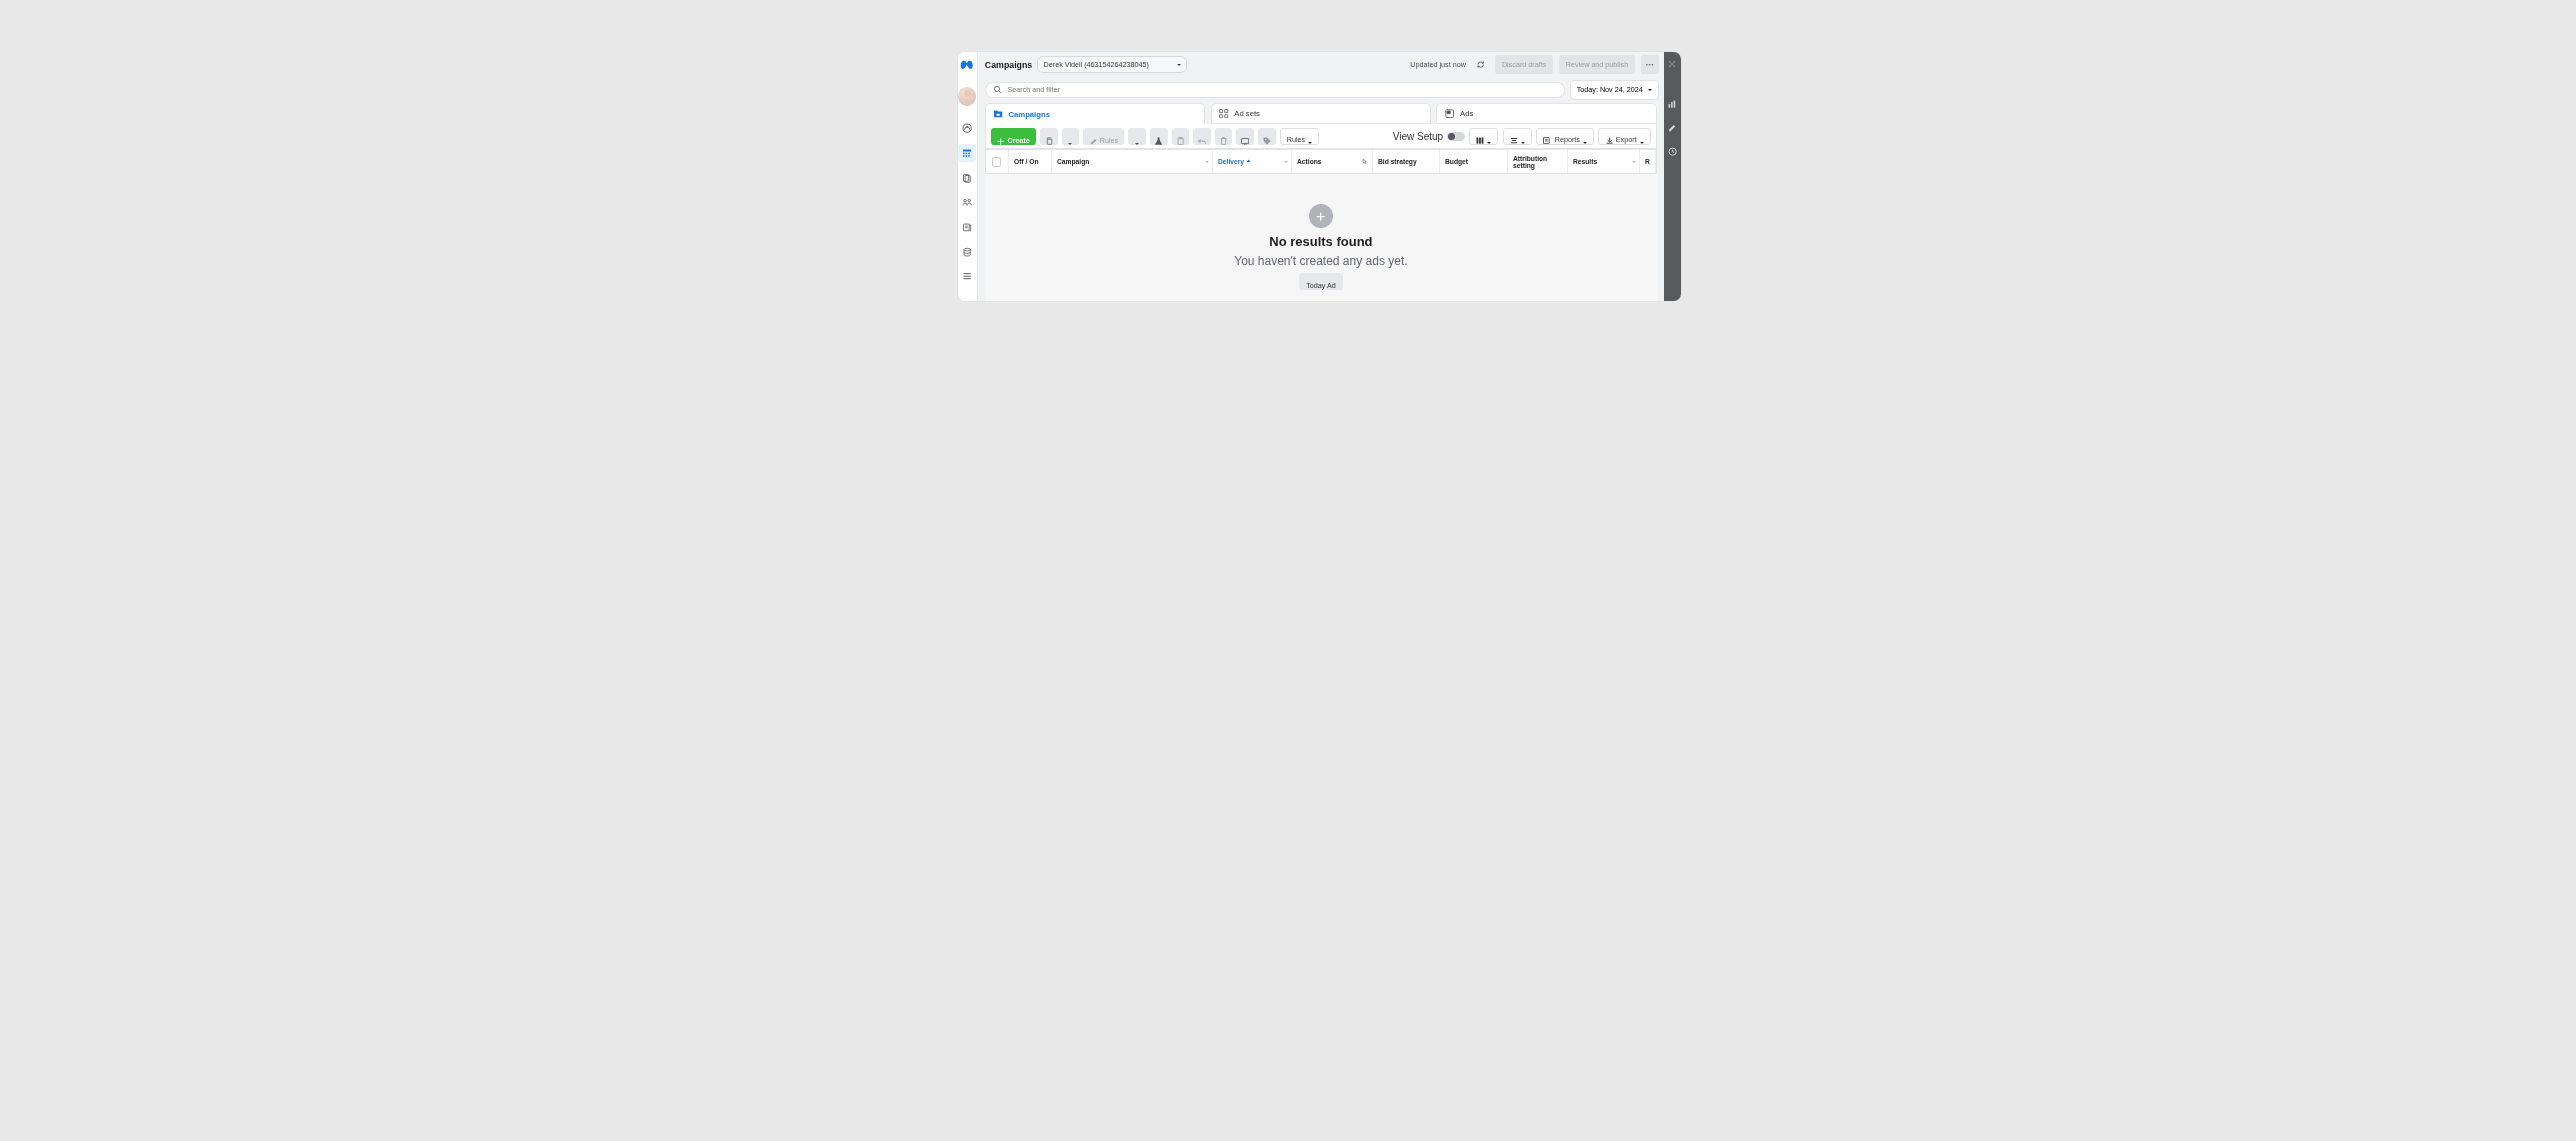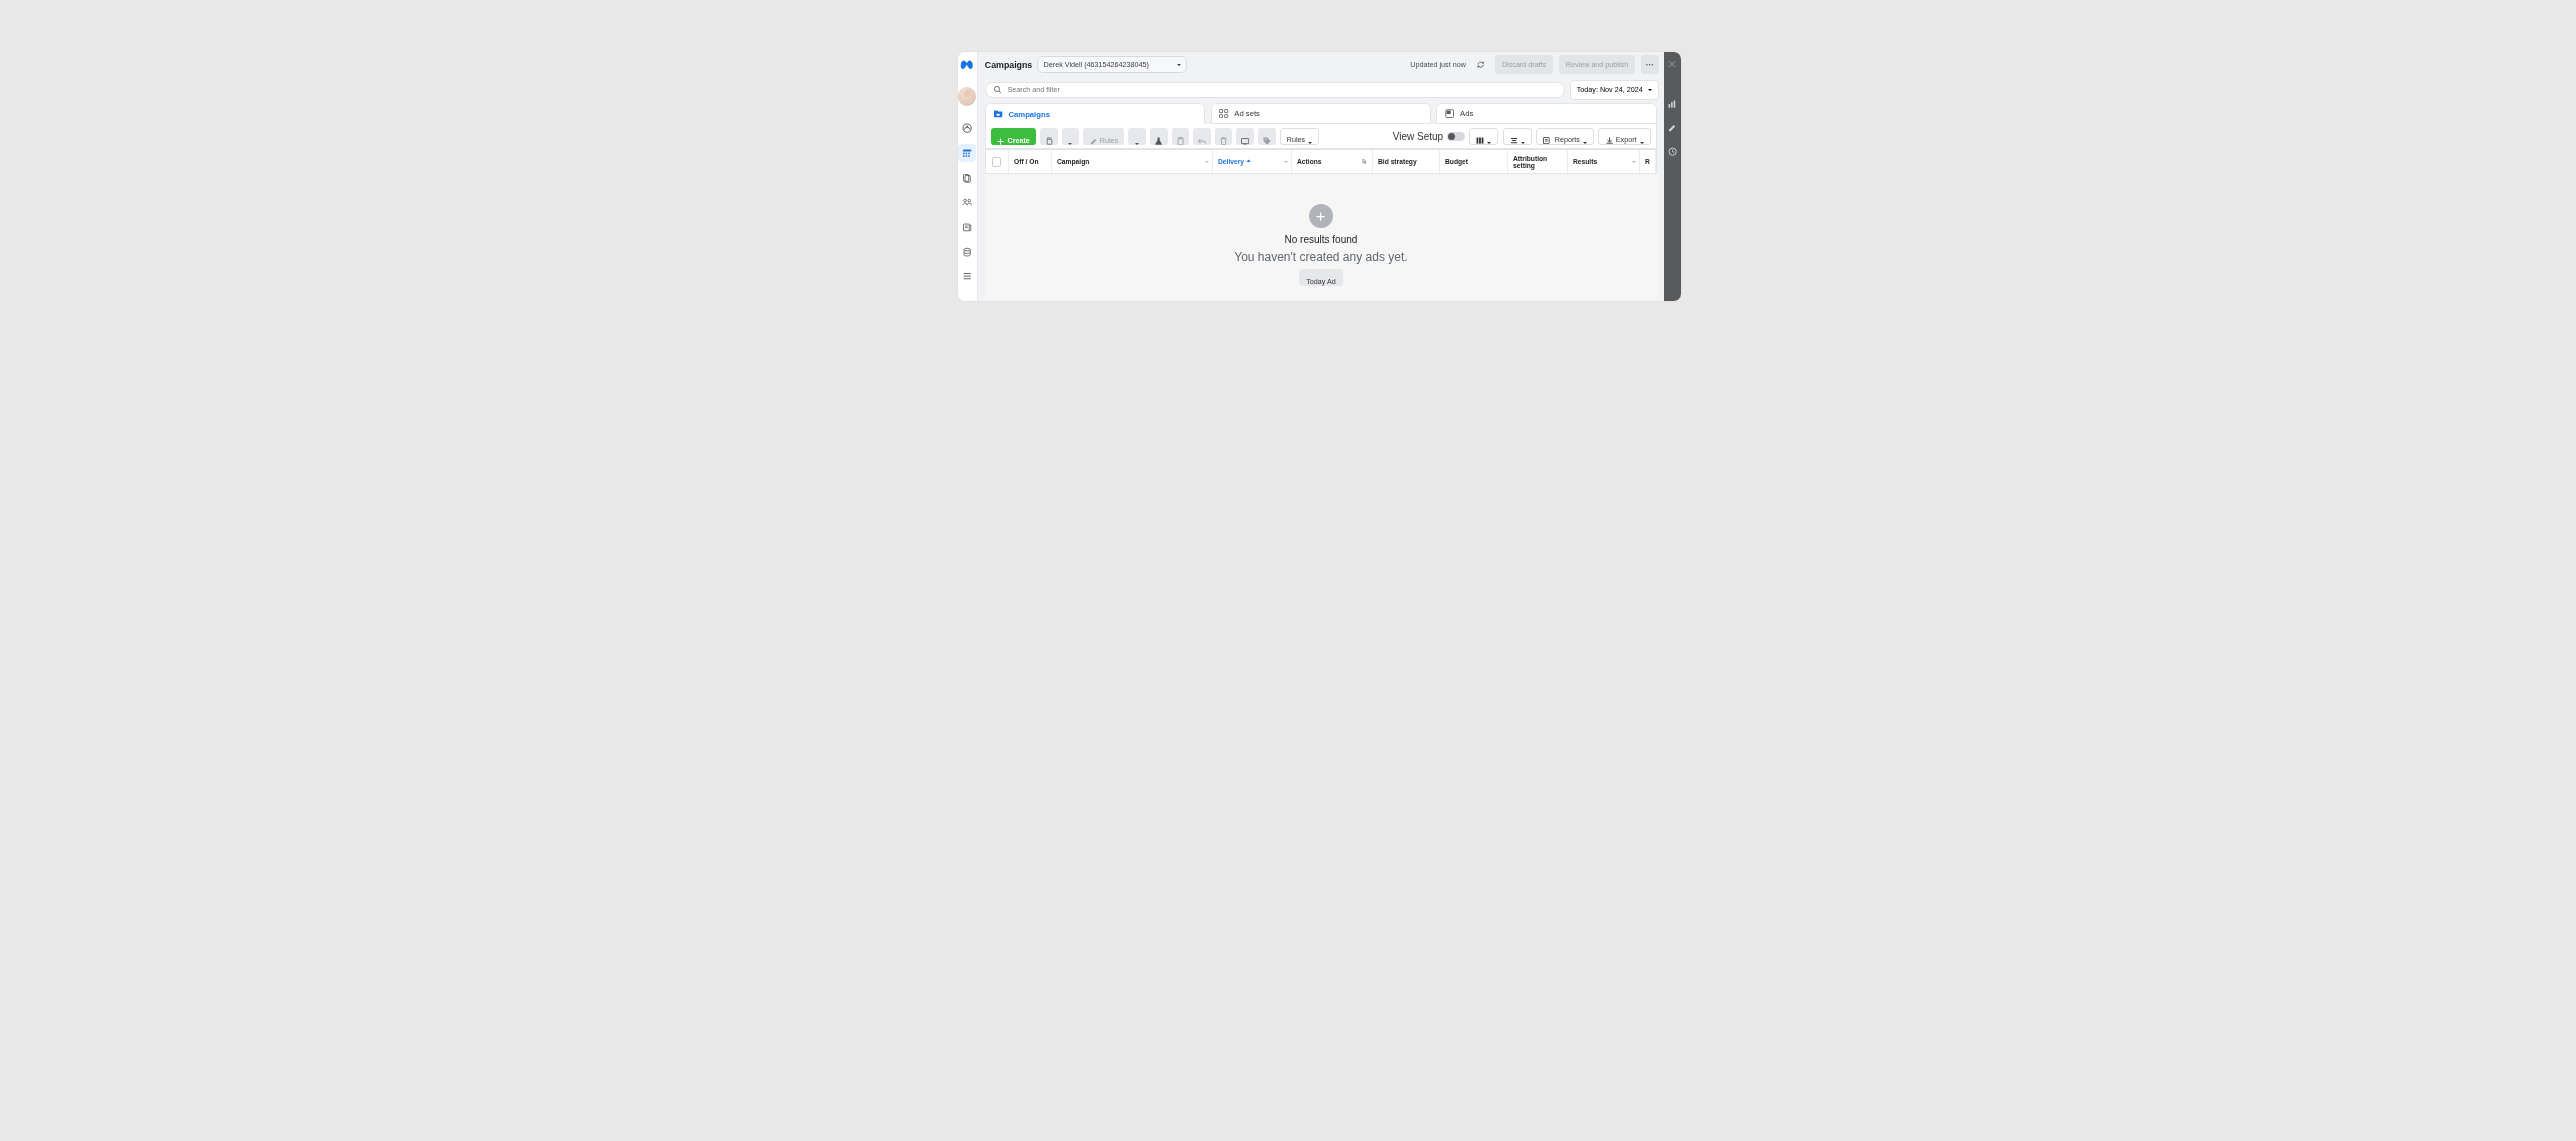--- a/index.html
+++ b/index.html
@@ -49,21 +49,21 @@
   .th.delivery { flex: 0 0 79px; color: #1b74e4; }
   .th.actions { flex: 0 0 81px; }
   .th.bid { flex: 0 0 67px; }
   .th.budget { flex: 0 0 68px; }
   .th.attr { flex: 0 0 60px; }
   .th.results { flex: 0 0 72px; }
   .th.partial { flex: 0 0 7.2px; }
   .checkbox { width: 9.3px; height: 9.3px; border: 0.5px solid #c9cbd0; border-radius: 2.1px; background: #fff; }
   .emptystate { flex: 1; background: #f6f6f7; margin: 0 7.2px; display: flex; flex-direction: column; align-items: center; padding-top: 30px; gap: 5.2px; }
   .pluscircle { width: 24px; height: 24px; border-radius: 50%; background: #b0b3b8; color: #fff; display: flex; align-items: center; justify-content: center; font-size: 15.5px; cursor: pointer; }
-  .emptystate .h { font-weight: 400; font-size: 10px; color: #1c1e21; }
+  .emptystate .h { font-weight: 700; font-size: 13px; color: #1c1e21; }
   .emptystate .sub { font-size: 12px; color: #606770; }
   .emptystate .btn.grey2 { height: 17.5px; background: #e6e7ea; color: #333; padding: 0 7.2px; }
   .rightbar { width: 23px; background: #595a5c; display: flex; flex-direction: column; align-items: center; padding-top: 5.2px; gap: 9.3px; color: #d4d6da; }
   .rightbar .close { color: #8a8c90; width: 14.4px; height: 14.4px; display: flex; align-items: center; justify-content: center; cursor: pointer; }
   .rightbar .ricon { width: 14.4px; height: 14.4px; display: flex; align-items: center; justify-content: center; cursor: pointer; }
   .caret { width: 0; height: 0; border-left: 2.1px solid transparent; border-right: 2.1px solid transparent; border-top: 2.6px solid currentColor; }
   svg { display: block; }
 </style>
 </head>
 <body>

